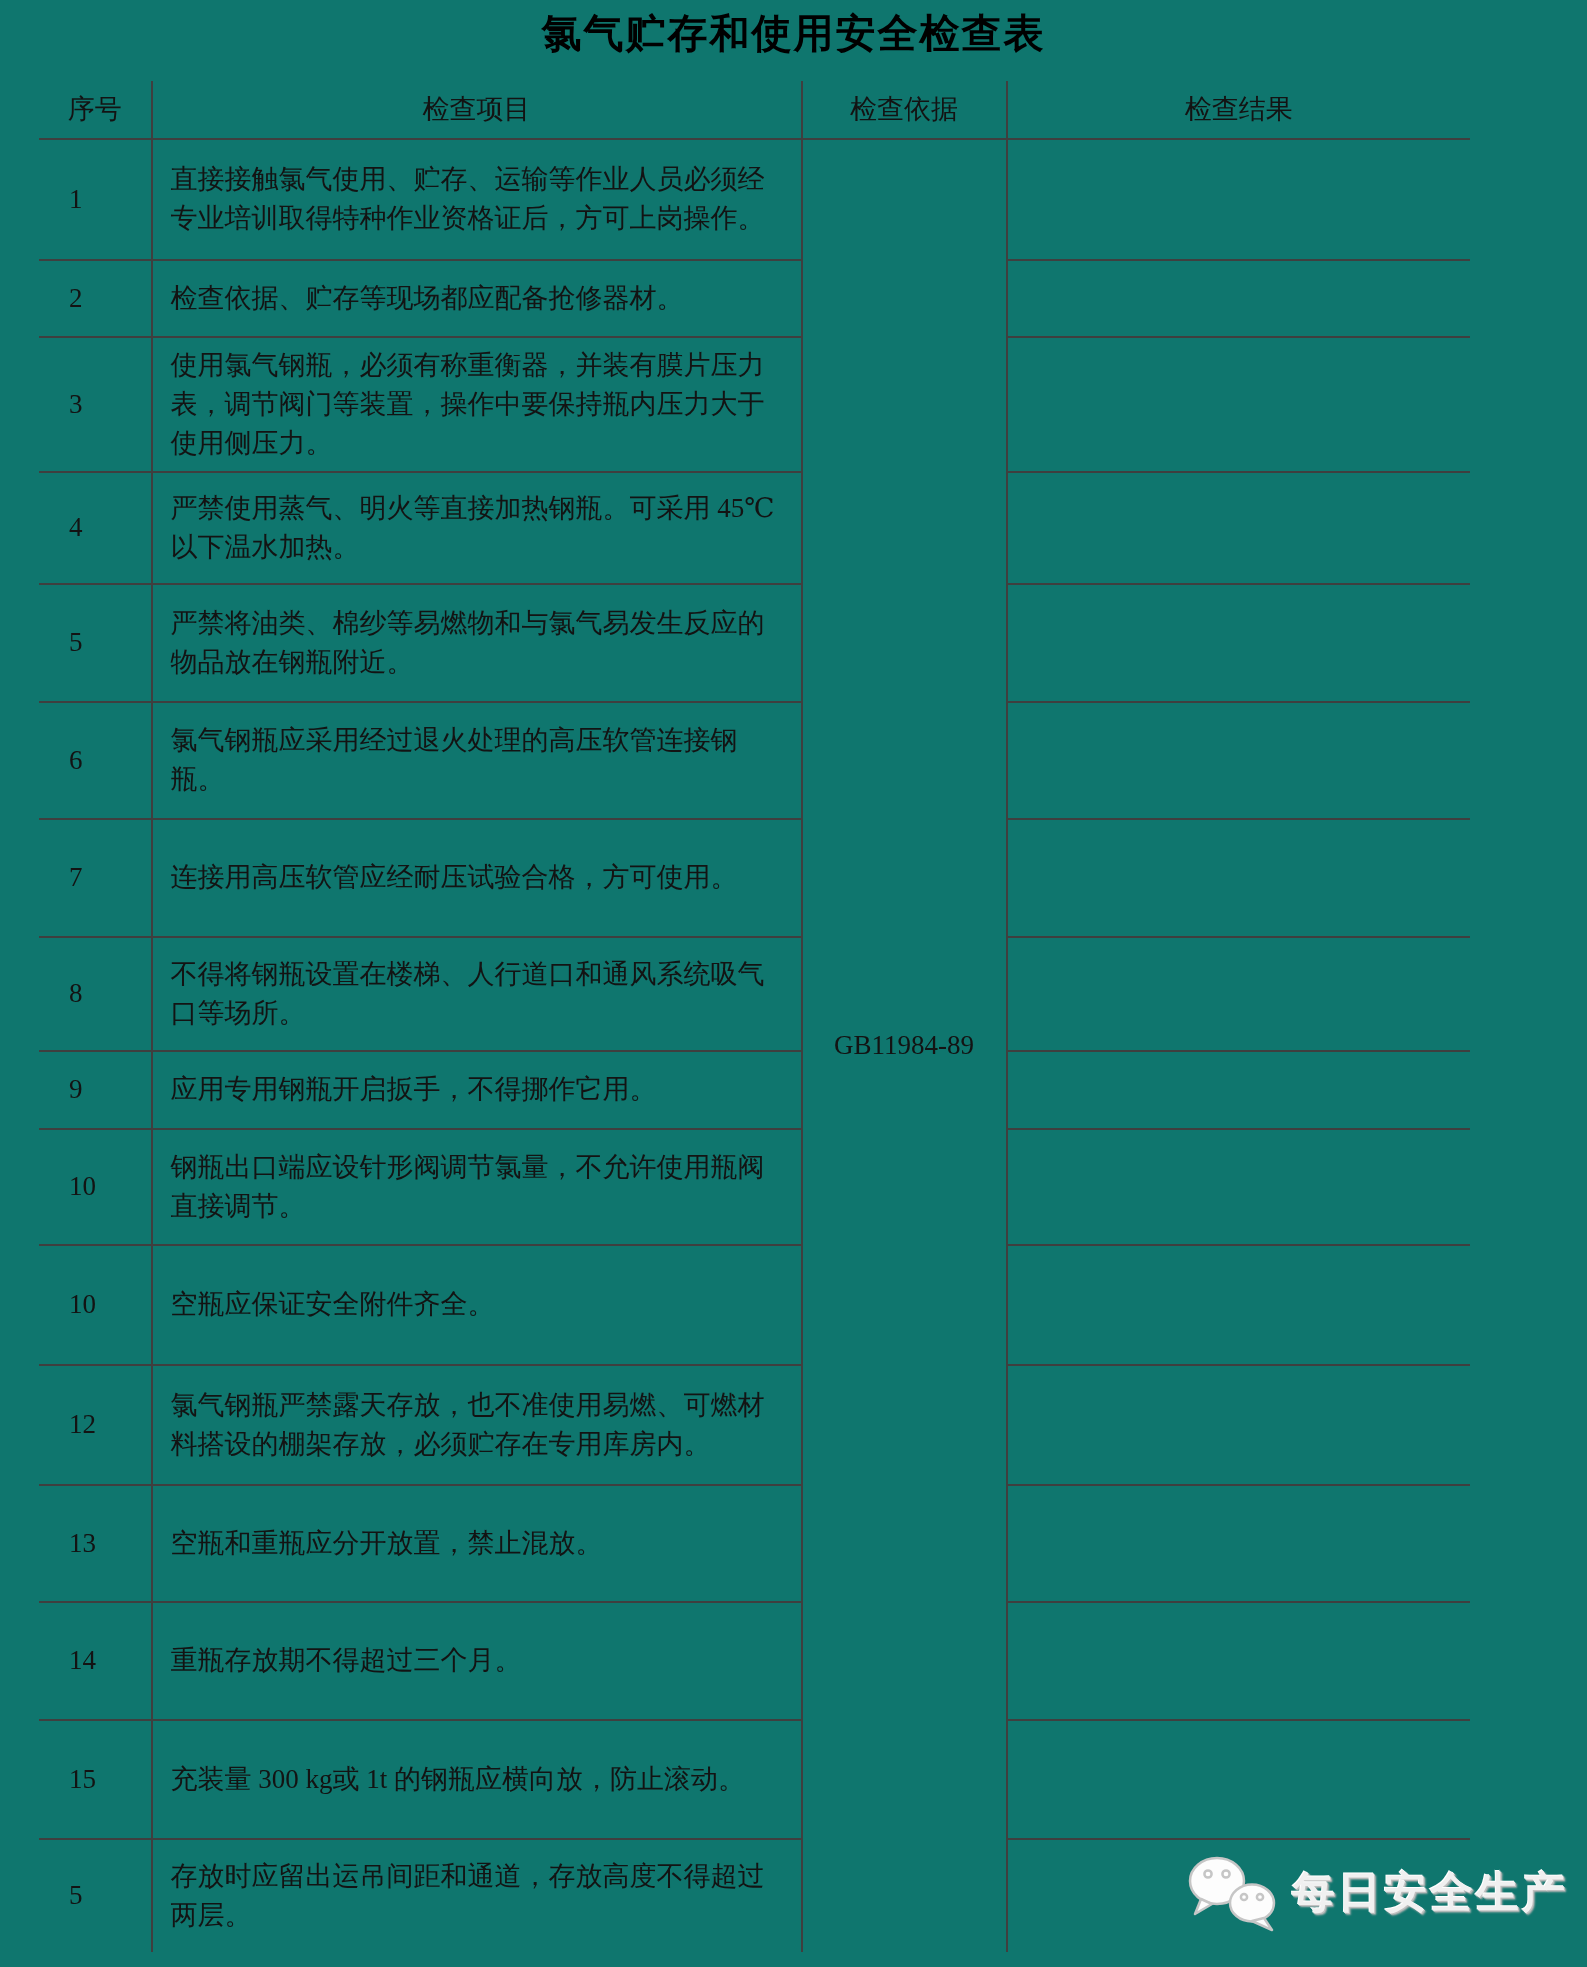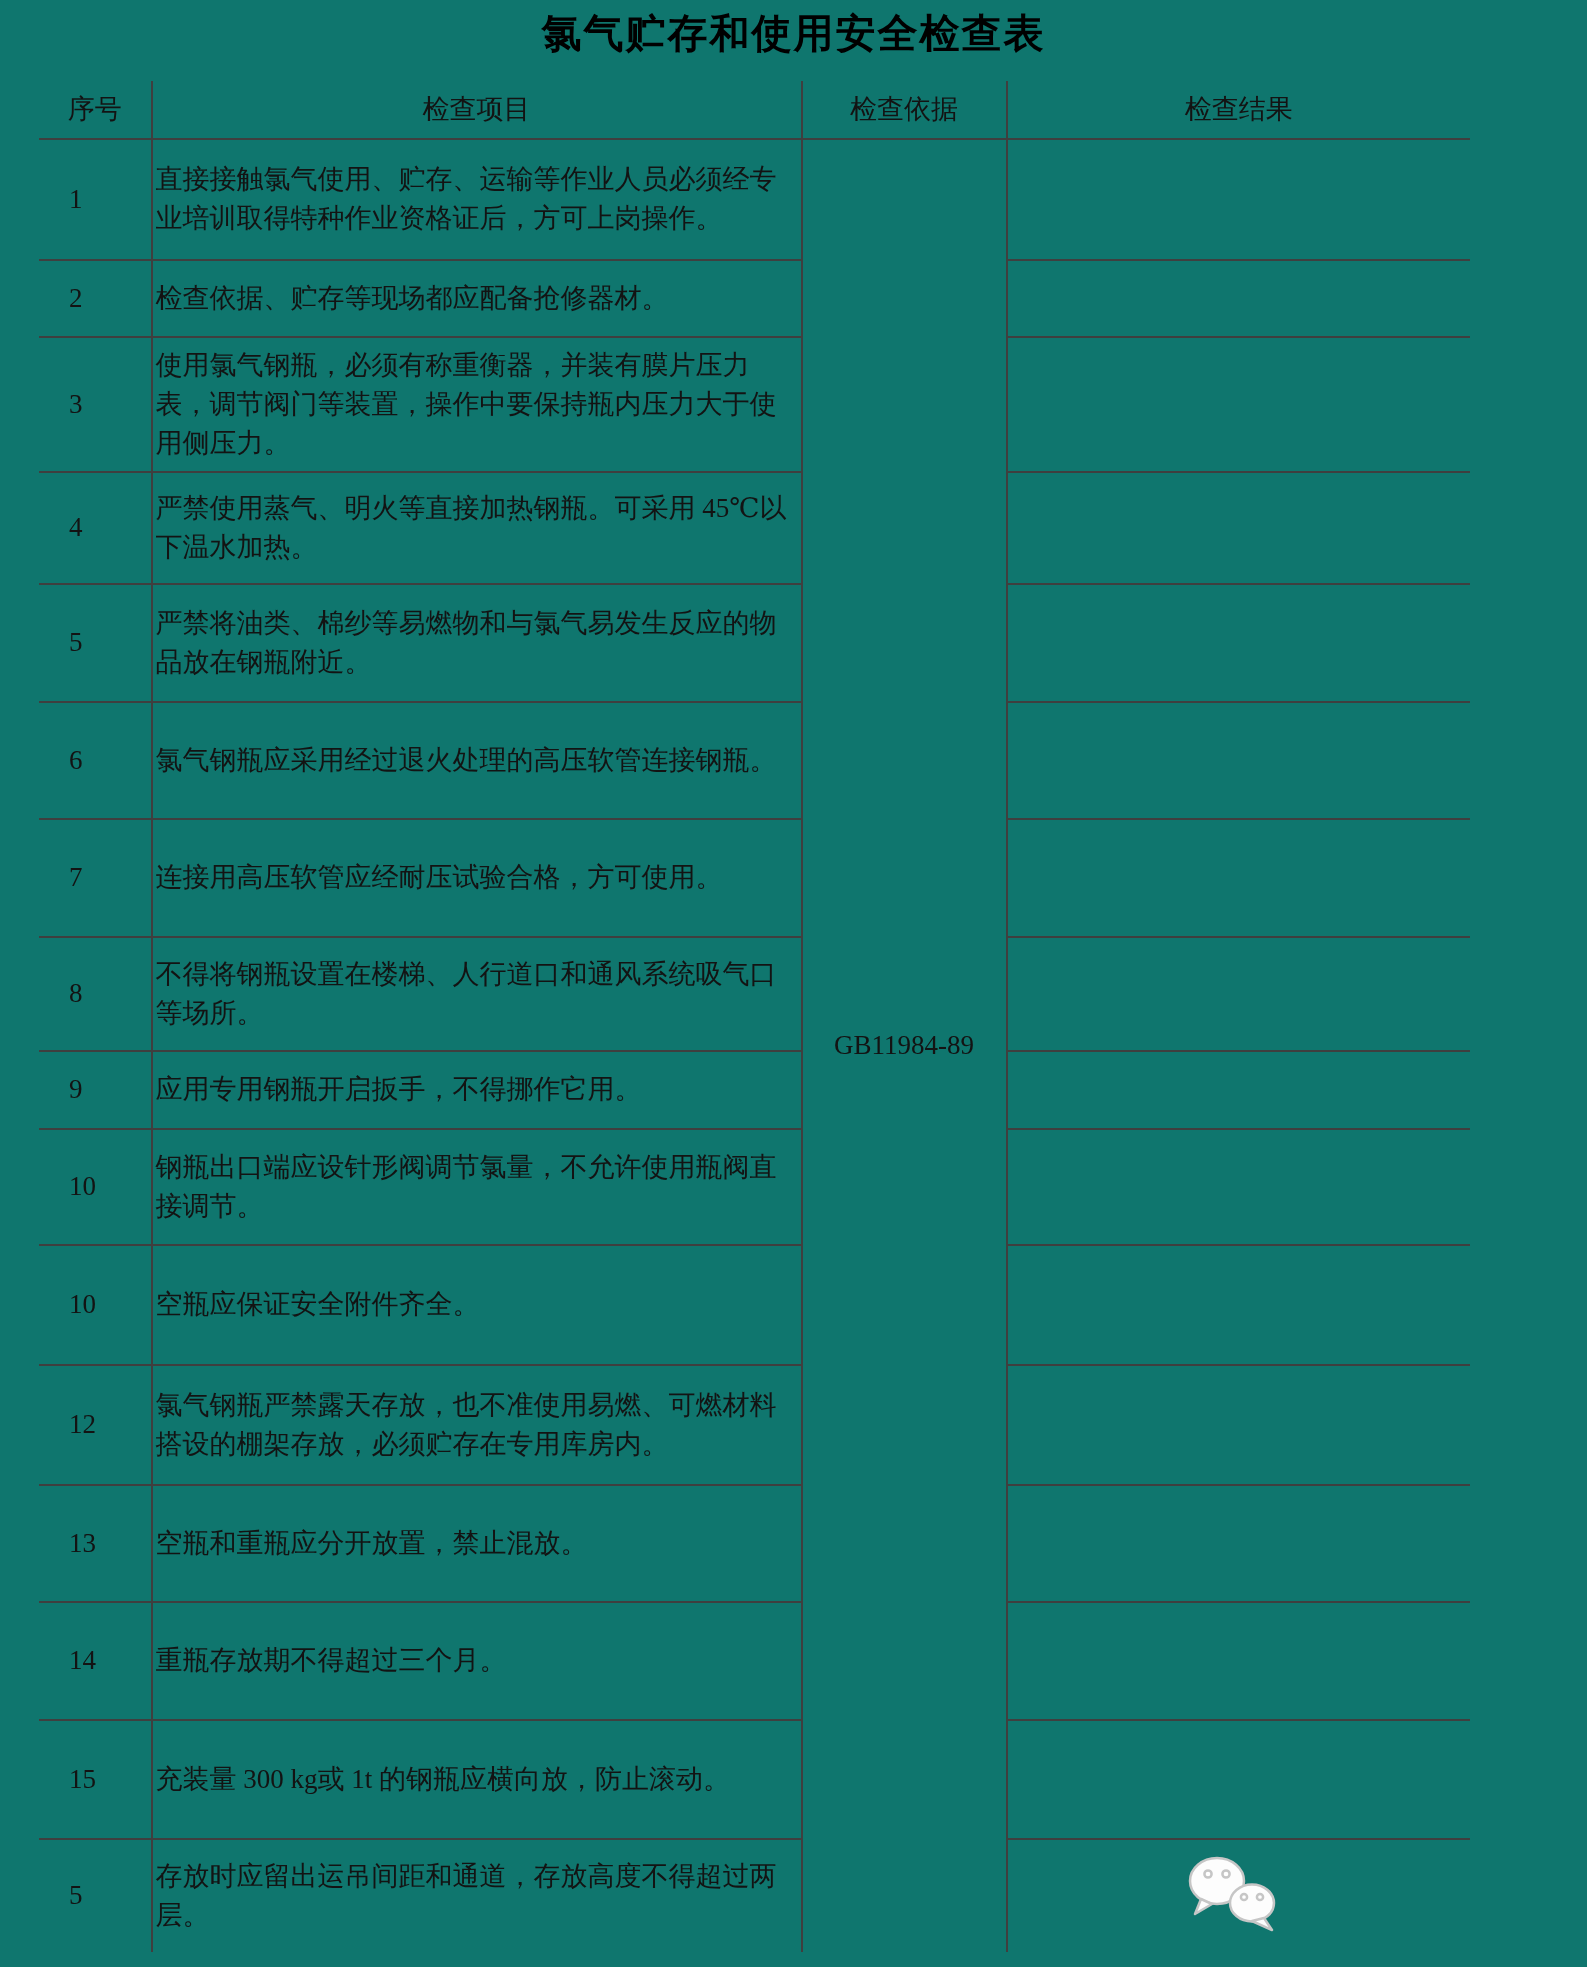--- a/index.html
+++ b/index.html
@@ -50,21 +50,21 @@
     font-weight: 400;
     text-align: center;
     font-size: 27px;
   }
   .num-cell {
     text-align: left;
     padding-left: 30px;
   }
   .item-cell {
     text-align: left;
-    padding: 4px 14px 4px 3px;
+    padding: 4px 14px 4px 18px;
   }
   .basis-cell {
     text-align: center;
     vertical-align: middle;
     padding: 0 6px;
   }
   .result-cell {
     padding: 0 10px;
   }
   .watermark {
@@ -211,15 +211,16 @@
 
       <g stroke="#c6c6c6" stroke-width="2.5" fill="#fdfdfd">
         <ellipse cx="72" cy="51" rx="22" ry="18.5"></ellipse>
         <path d="M84 66 L92 78 L72 69 Z" stroke-linejoin="round"></path>
       </g>
       <g stroke="#c6c6c6" stroke-width="2.5" fill="#ffffff">
         <circle cx="64" cy="45" r="3.1"></circle>
         <circle cx="80" cy="45" r="3.1"></circle>
       </g>
     </svg>
+    <span class="wm-text">每日安全生产</span>
   </div>
 
 </div>
 
 </body></html>

